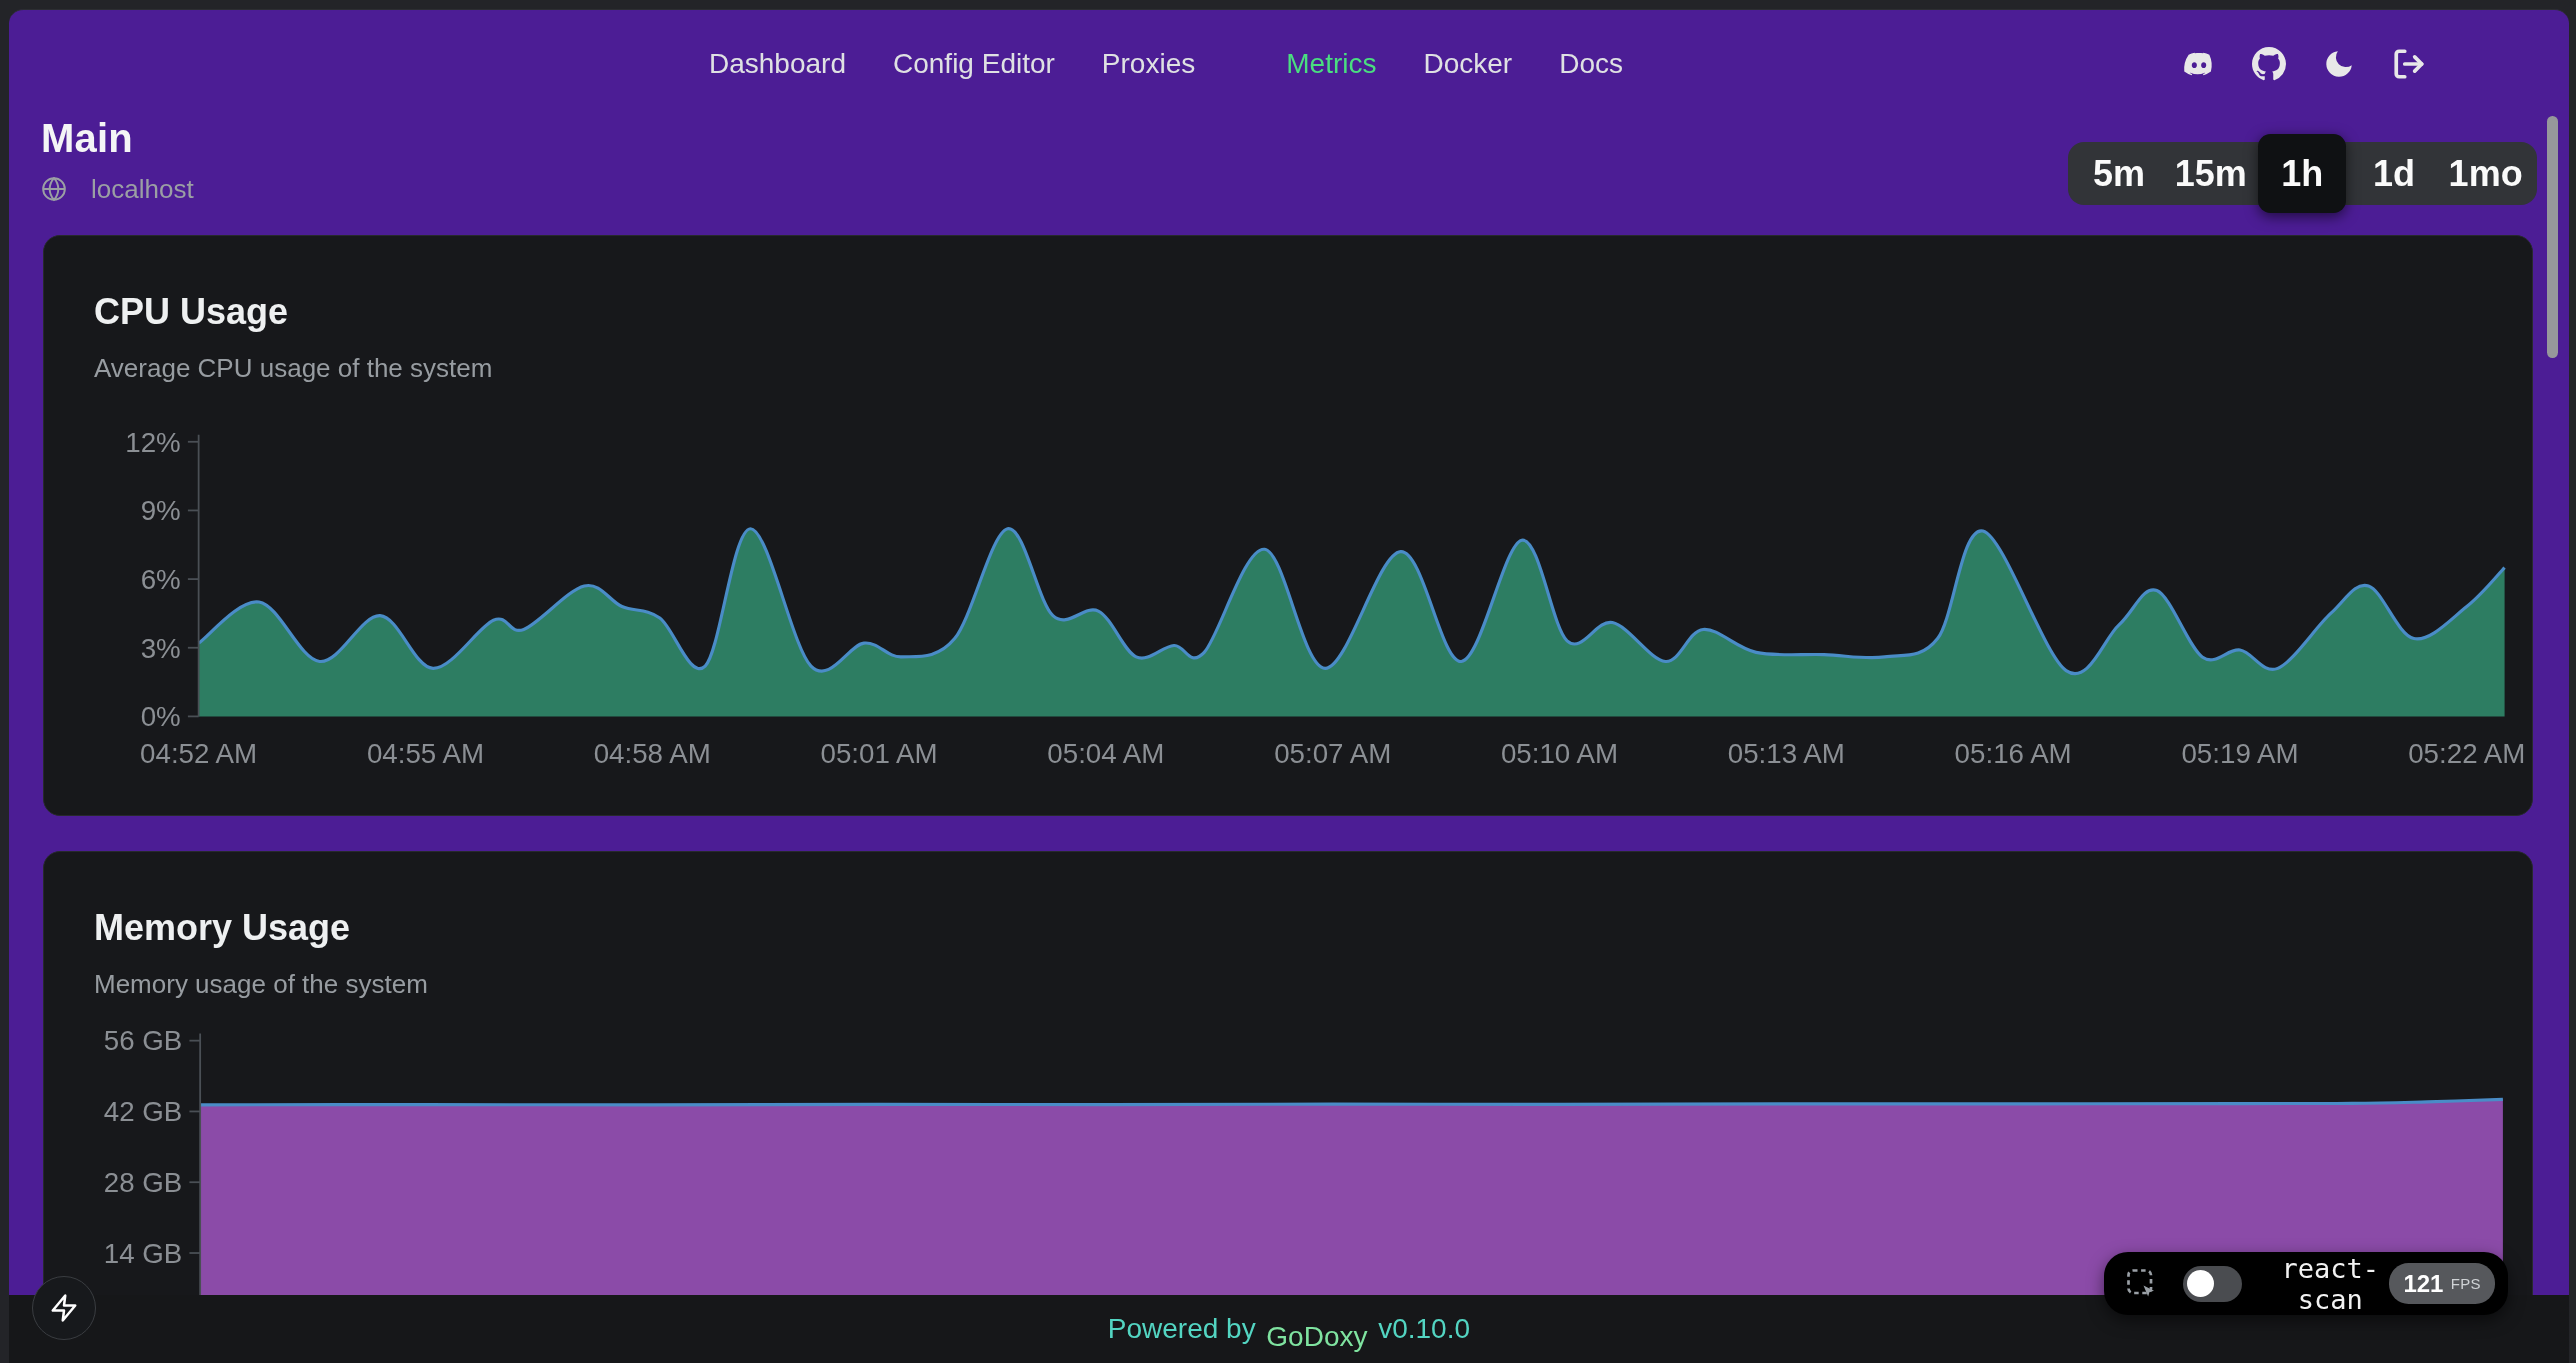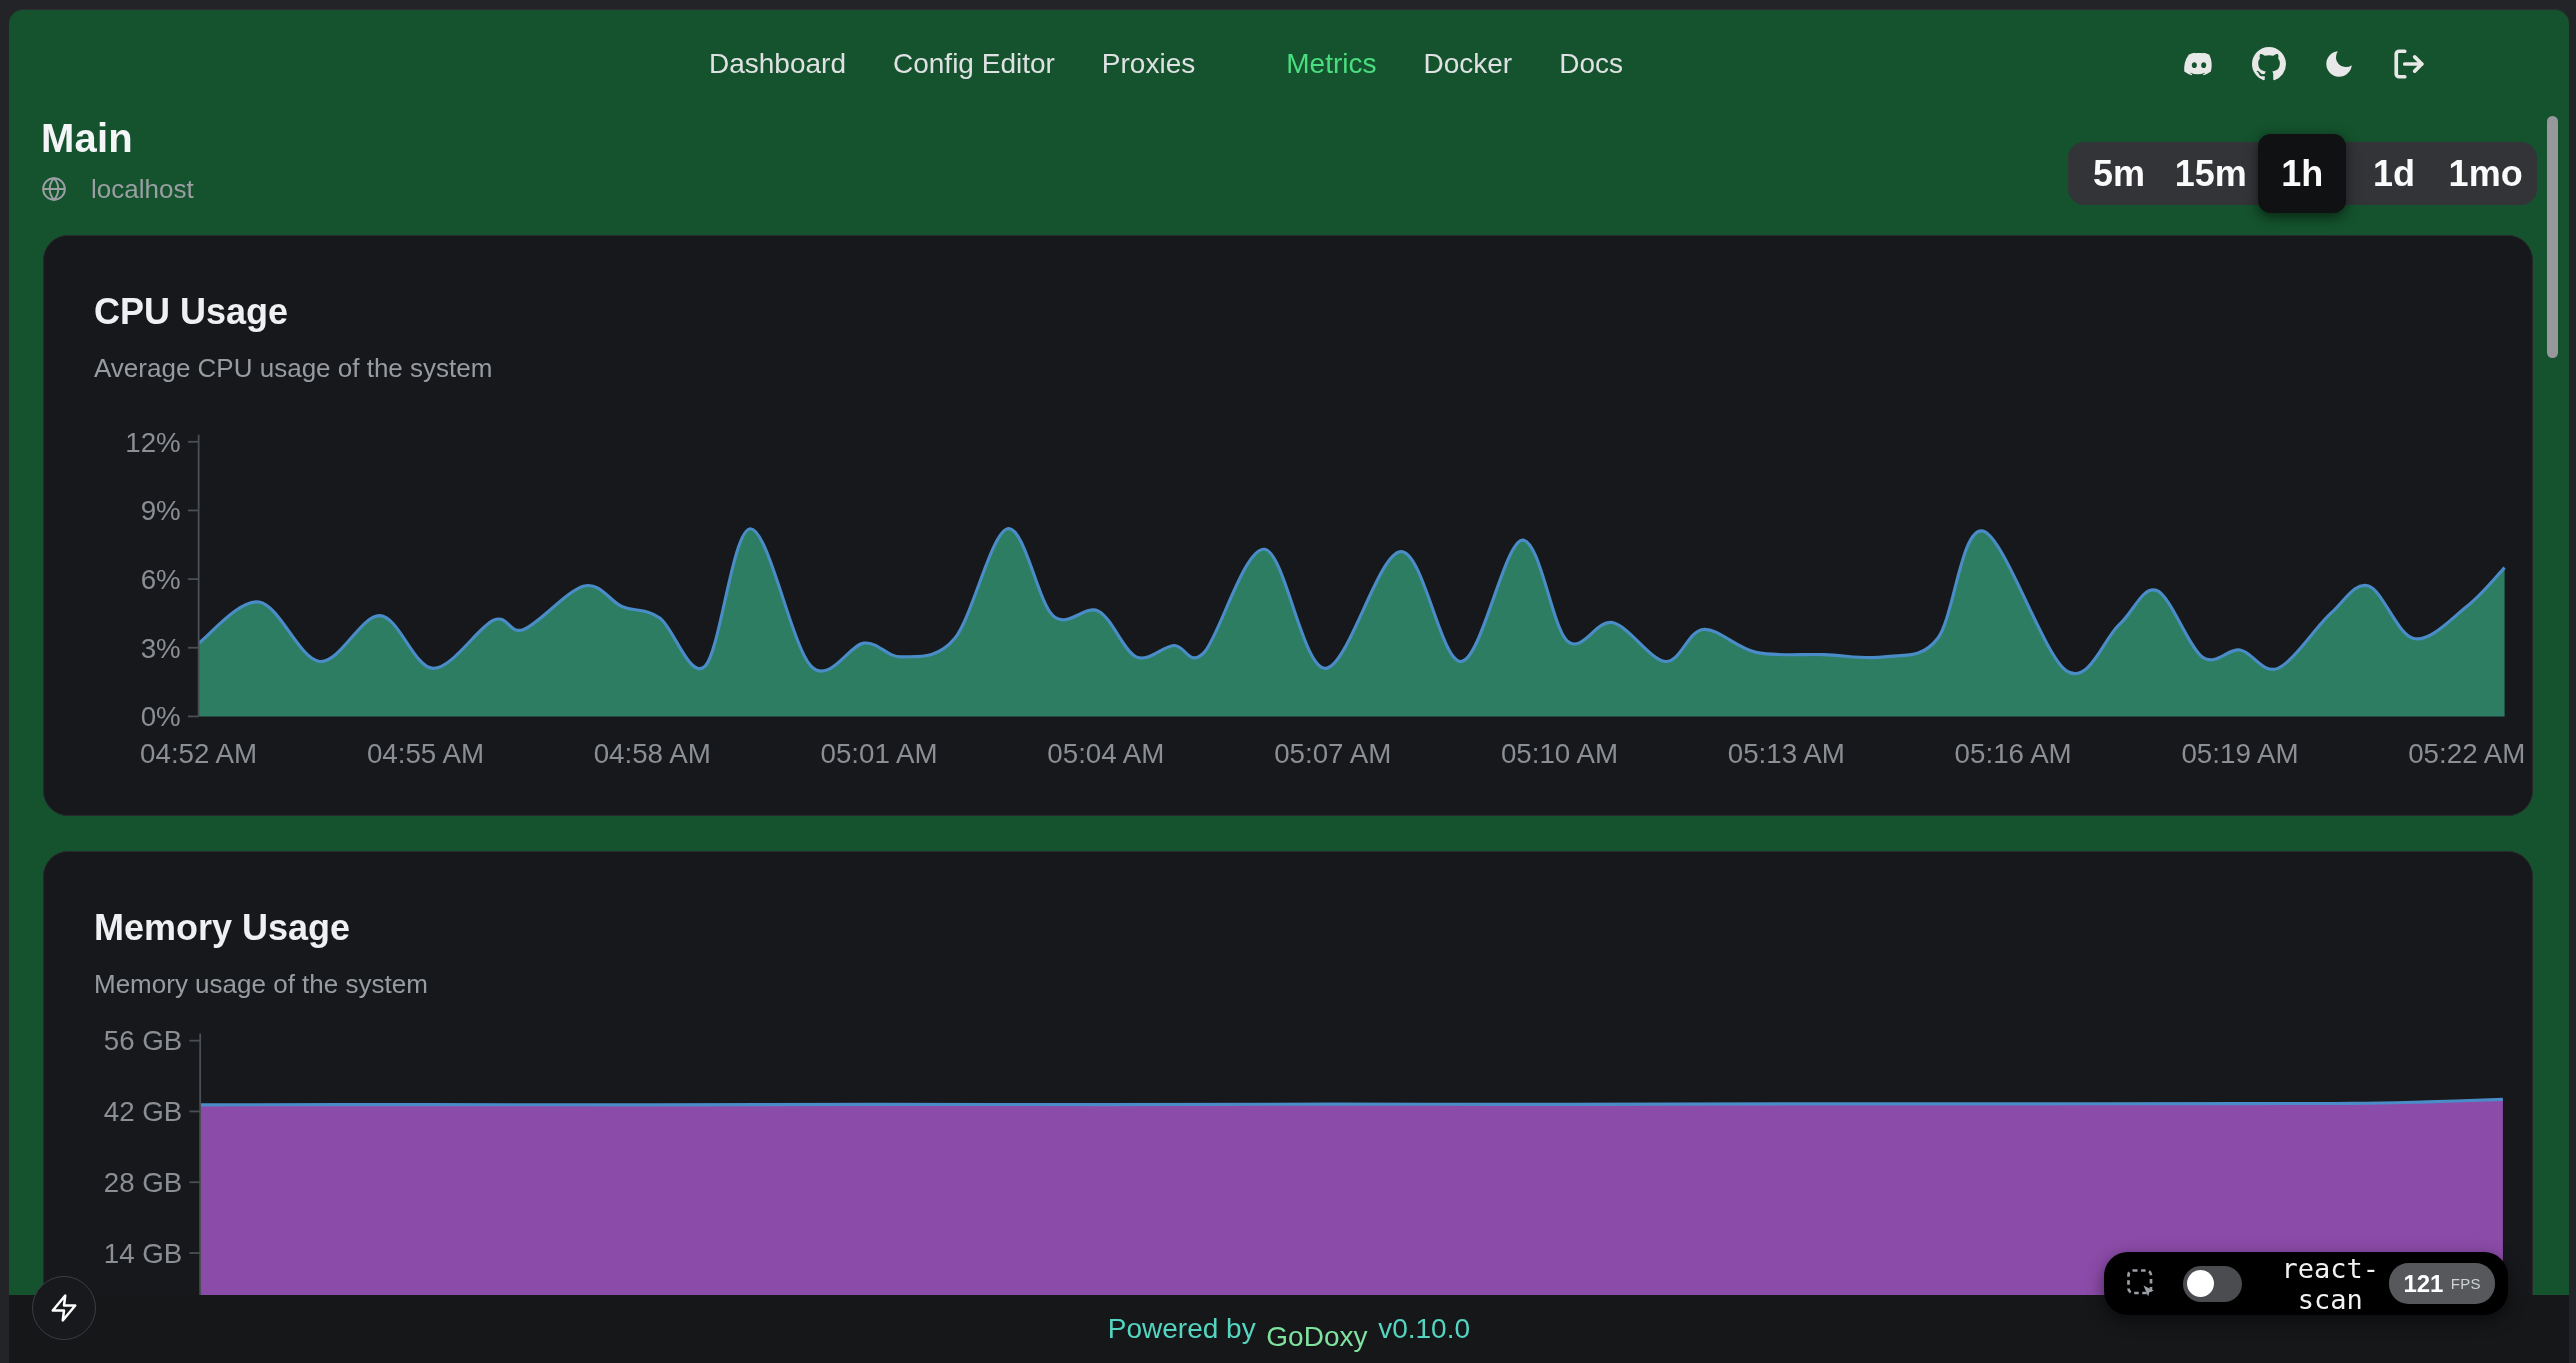--- a/index.html
+++ b/index.html
@@ -1,21 +1,21 @@
 <!DOCTYPE html>
 <html style="font-size:14.3px"><head>
 <meta charset="utf-8">
 <style>
   * { margin:0; padding:0; box-sizing:border-box; }
   html,body { width:2576px; height:1363px; overflow:hidden; background:#232428; }
   body { font-family:"Liberation Sans","DejaVu Sans",sans-serif; color:#e6e8ea; }
 
   .window {
     position:absolute; left:9px; top:9px; right:7.2px; bottom:0;
-    background:#14532d; border-radius:14.3px 14.3px 0 0; overflow:hidden;
+    background:#4c1d95; border-radius:14.3px 14.3px 0 0; overflow:hidden;
     border-top:0.9px solid #2c2e32;
   }
 
   
   .topnav { position:absolute; top:25px; left:0; width:100%; height:57px; }
   .nav-items { position:absolute; left:700px; top:0; display:flex; gap:47px; align-items:center; height:57px; }
   .nav-item { font-size:28px; font-weight:500; color:#dfe1e3; text-decoration:none; cursor:pointer; white-space:nowrap; }
   .nav-item.active { color:#4ade80;margin-left:44px; }
   .icon-row { position:absolute; right:141px; top:0; height:57px; display:flex; gap:32px; align-items:center; }
   .icon-btn { width:38px; height:38px; display:flex; align-items:center; justify-content:center; cursor:pointer; }
@@ -40,21 +40,21 @@
     font-family:inherit; display:flex; align-items:center; justify-content:center;
   }
   .tr-btn.active {
     background:#0f1113; height:79px; border-radius:12.5px;
     box-shadow:0 3.6px 12.5px rgba(0,0,0,.55);
   }
 
   
   .card {
     position:absolute; left:34px; right:36px; background:#17181b;
-    border:1.8px solid #27292d; border-radius:25px;
+    border:1.8px solid #27292d; border-radius:17px;
   }
   .card-cpu { top:225px; height:581px; }
   .card-mem { top:841px; height:590px; }
   .card-title { font-size:36px; font-weight:600; color:#eef0f1; margin:55px 0 0 50px; }
   .card-sub { font-size:26px; color:#979ca1; margin:19.7px 0 0 50px; }
 
   .chart-svg { position:absolute; left:0; }
   .tick-label { fill:#8b8f94; font-size:31px; }
   .axis { stroke:#4a4f55; stroke-width:2; }
 

